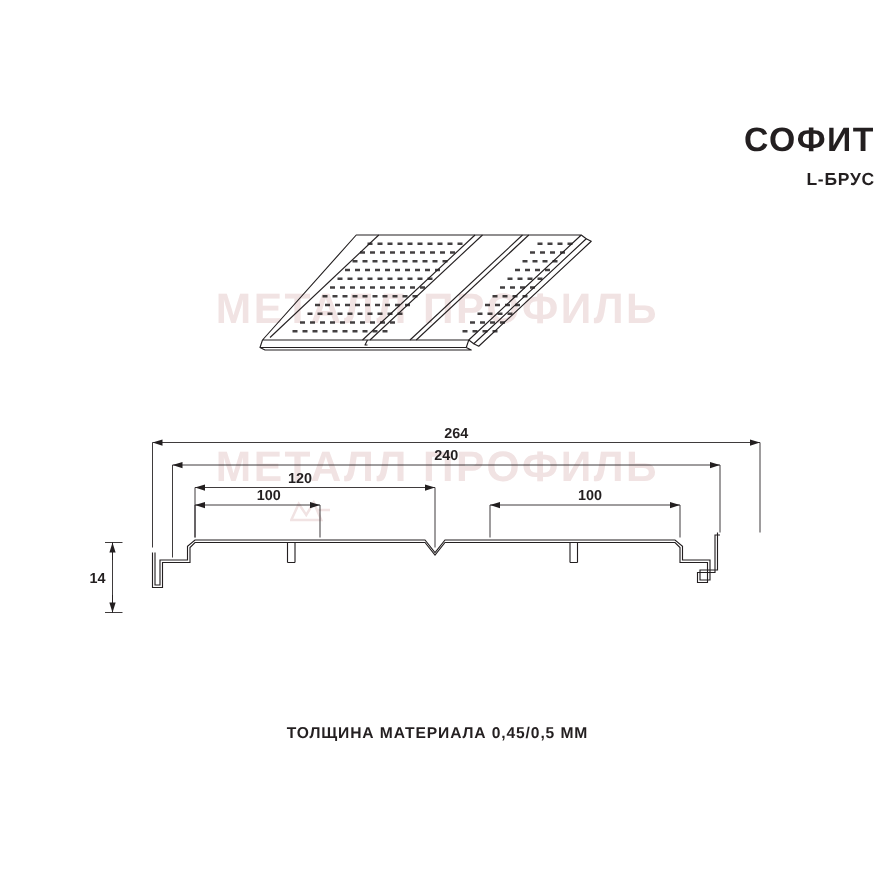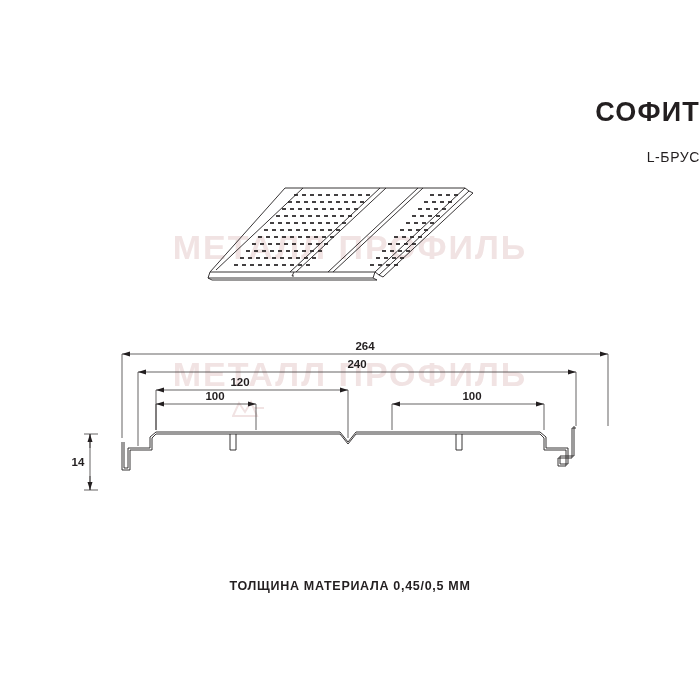--- a/index.html
+++ b/index.html
@@ -27,23 +27,23 @@
     text-align: right;
   }
   .title-main {
     font-size: 27px;
     font-weight: bold;
     letter-spacing: 1.2px;
     line-height: 32px;
     color: #231f20;
   }
   .title-sub {
-    margin-top: 21px;
+    margin-top: 7px;
     font-size: 14px;
-    font-weight: normal;
+    font-weight: bold;
     letter-spacing: 0.6px;
     color: #231f20;
   }
 
   
   .watermark {
     position: absolute;
     left: 0;
     width: 700px;
     text-align: center;

